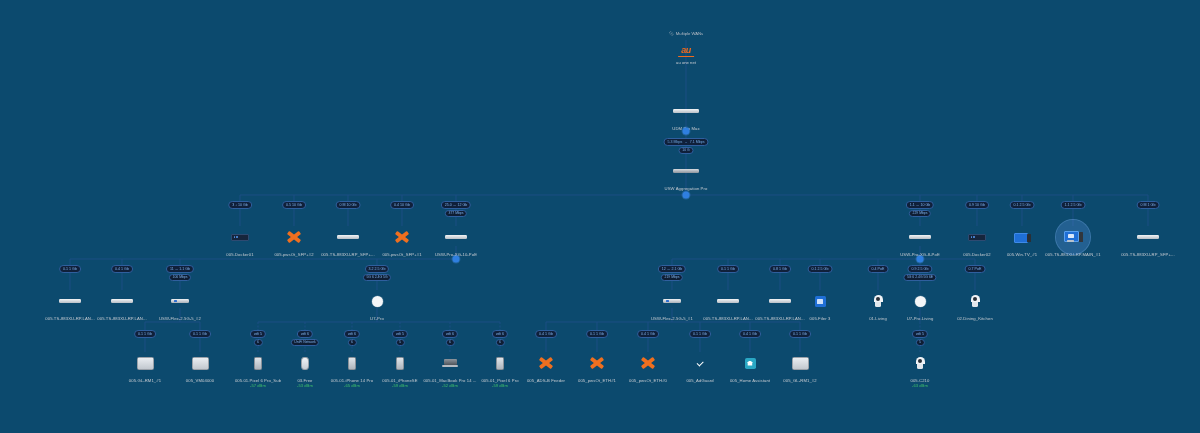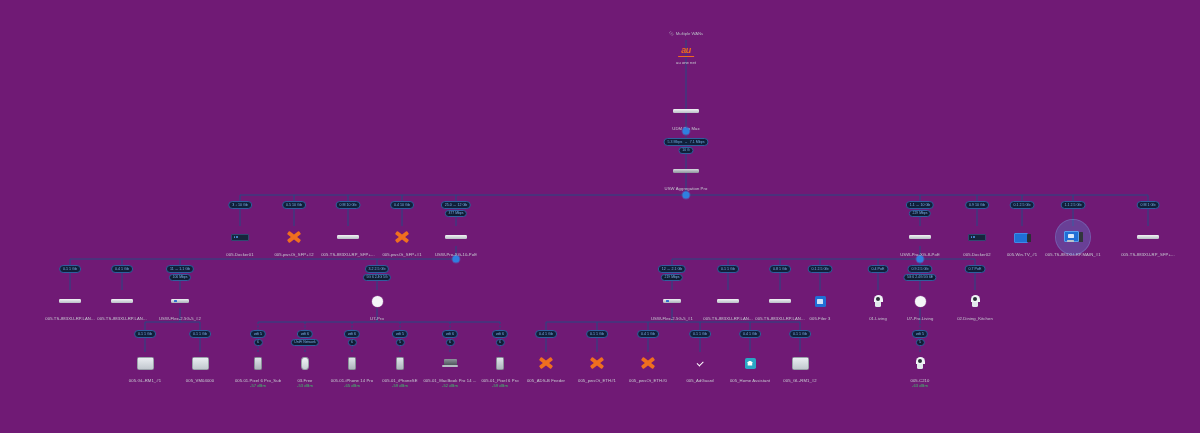--- a/index.html
+++ b/index.html
@@ -1,19 +1,19 @@
 <!DOCTYPE html>
 <html><head>
 <meta charset="utf-8">
 <style>
   html,body{margin:0;padding:0;background:#0b0b0d;}
   body{width:1200px;height:433px;overflow:hidden;
        font-family:"Liberation Sans","DejaVu Sans",sans-serif;
        color:#e8eaed;-webkit-font-smoothing:antialiased;}
-  #stage{position:relative;width:1200px;height:433px;background:#701a75;}
+  #stage{position:relative;width:1200px;height:433px;background:#0c4a6e;}
   svg.links{position:absolute;left:0;top:0;width:1200px;height:433px;pointer-events:none;}
 
   
   .node{position:absolute;transform:translateX(-50%);text-align:center;width:120px;}
   .node .glyphwrap{position:relative;height:26px;display:flex;align-items:center;justify-content:center;}
   .node .label{font-size:4.2px;line-height:1.25;color:#c8ccd2;white-space:nowrap;margin-top:2px;letter-spacing:.1px;}
   .node .sub{font-size:4.2px;line-height:1.25;color:#3fbf6a;white-space:nowrap;}
   .node.sel .halo{position:absolute;width:34px;height:34px;border-radius:50%;
       background:rgba(90,150,230,.30);box-shadow:0 0 0 1px rgba(120,175,245,.45);}
 

